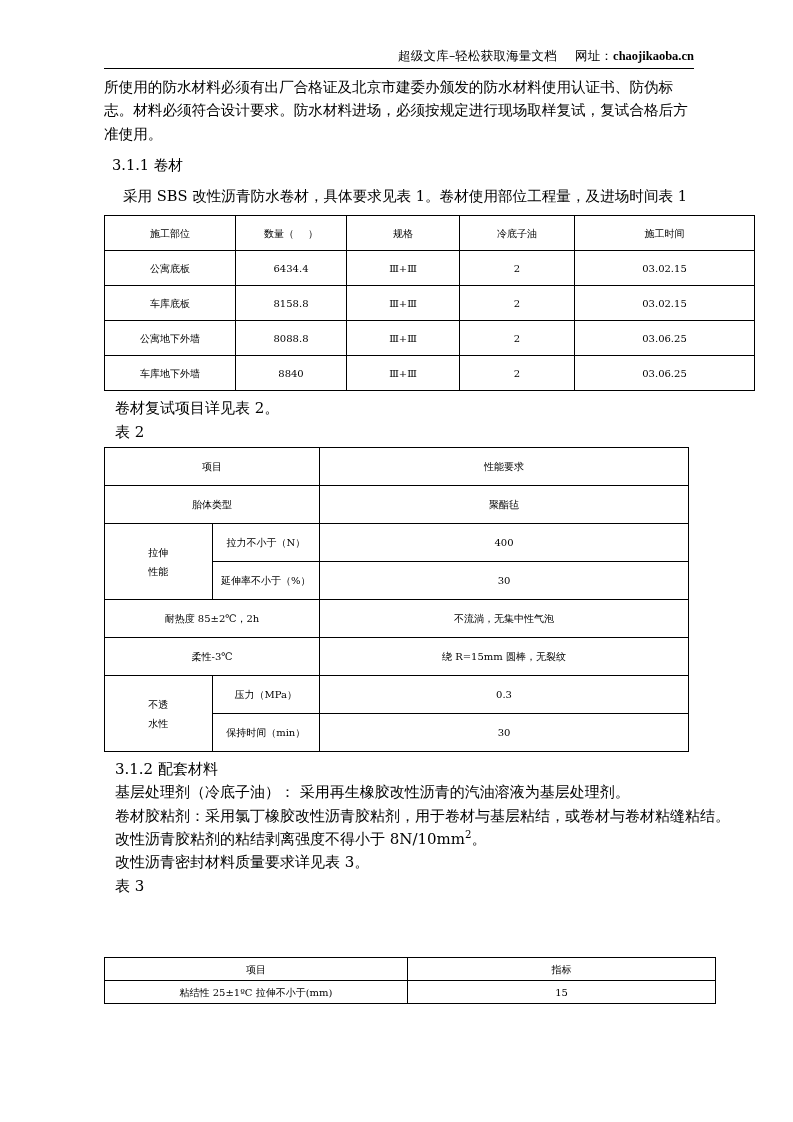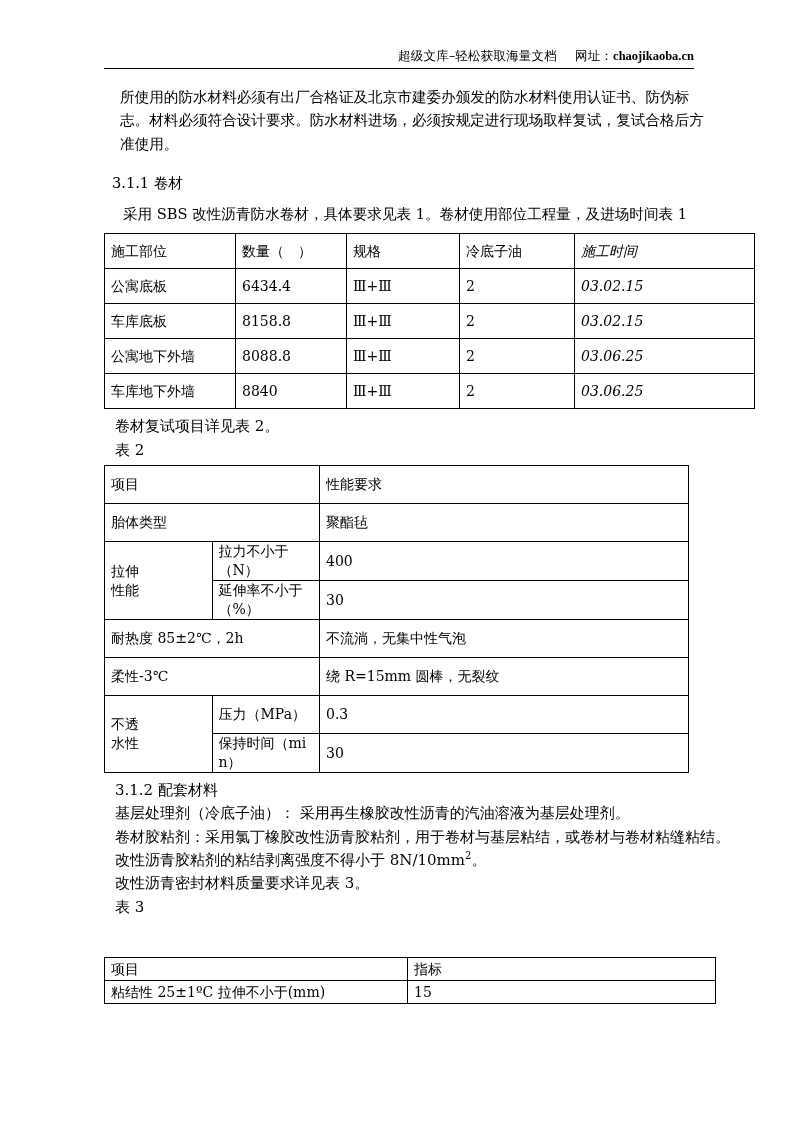--- a/index.html
+++ b/index.html
@@ -53,21 +53,21 @@
     width: 100%;
   }
 
   
   .body-block {
     margin-top: 6px;
     font-size: 14.6px;
     line-height: 23.3px;
   }
   .para {
-    margin: 16px;
+    margin: 0;
     text-align: justify;
     text-justify: inter-ideograph;
   }
   .para-lines > span {
     display: block;
     white-space: nowrap;
   }
   .sec-head {
     margin: 8px;
     font-size: 14.6px;
@@ -88,37 +88,38 @@
     font-size: 0.68em;
     vertical-align: super;
     line-height: 0;
   }
 
   
   table.doc-table {
     border-collapse: collapse;
     width: 585px;
     table-layout: fixed;
-    font-size: 14px;
+    font-size: 10px;
+    text-align: center;
   }
   table.doc-table td {
     border: 1.1px solid #000;
     padding: 0 6px;
     vertical-align: middle;
     line-height: 19px;
     word-break: break-all;
   }
   
   #table-1 { margin-top: 4px; }
   #table-1 td { height: 34px; }
   #table-1 .c0 { width: 118px; }
   #table-1 .c1 { width: 98px; }
   #table-1 .c2 { width: 100px; }
   #table-1 .c3 { width: 102px; }
-  #table-1 .c4 { width: 167px; font-style: italic; }
+  #table-1 .c4 { width: 167px; }
   .paren-gap { display: inline-block; width: 14px; }
 
   
   #table-2 { margin-top: 3px; }
   #table-2 td { height: 37px; }
   #table-2 .w-merge { width: 62px; }
   #table-2 .w-sub   { width: 167px; }
   #table-2 .w-val   { width: 356px; }
   #table-2 .two-line { line-height: 19px; }
 

